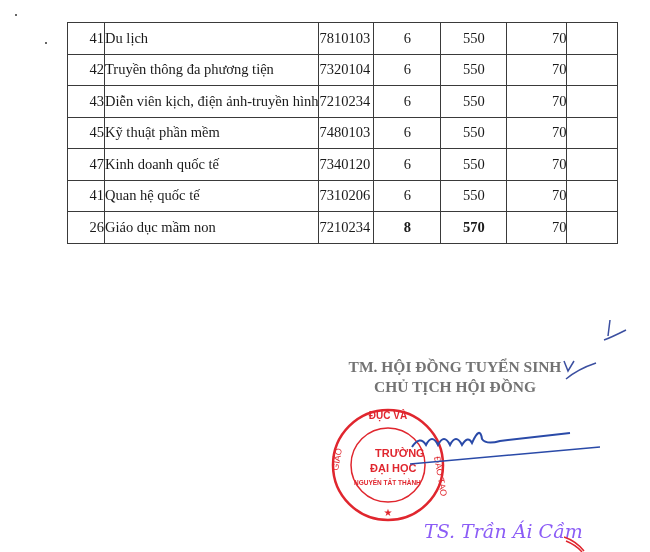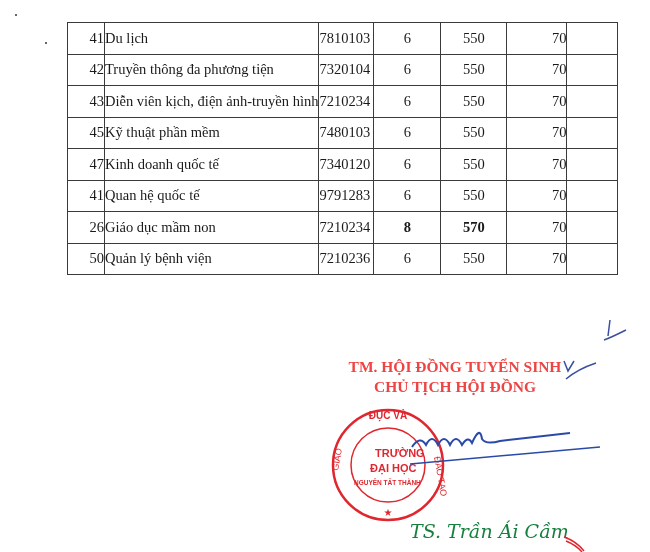--- a/index.html
+++ b/index.html
@@ -18,25 +18,25 @@
   td.c-stt { width:37px; text-align:right; padding-right:4px; box-sizing:border-box; }
   td.c-name { width:203px; text-align:left; padding-left:3px; box-sizing:border-box; white-space:nowrap; }
   td.c-code { width:55px; text-align:left; padding-left:4px; box-sizing:border-box; }
   td.c-a { width:66px; text-align:center; }
   td.c-b { width:65px; text-align:center; }
   td.c-c { width:59px; text-align:right; }
   td.c-d { width:50px; }
   .bold { font-weight:bold; }
   .sig-title {
     position:absolute; left:300px; width:310px; text-align:center; font-weight:bold;
-    font-size:15.5px; color:#ef4444;
+    font-size:15.5px; color:#737373;
   }
   .stamp { position:absolute; left:330px; top:405px; }
   .signer {
-    position:absolute; left:410px; top:520px; font-style:italic; color:#15803d;
+    position:absolute; left:424px; top:520px; font-style:italic; color:#8b5cf6;
     font-size:19px; font-family:"DejaVu Serif", serif;
   }
 </style>
 </head>
 <body>
 
 <div class="dot" style="left:15px;top:14px;"></div>
 <div class="dot" style="left:45px;top:42px;"></div>
 
 <table class="grid">
@@ -89,46 +89,37 @@
     <td class="c-code">7340120</td>
     <td class="c-a">6</td>
     <td class="c-b">550</td>
     <td class="c-c">70</td>
     <td class="c-d"></td>
   </tr>
 
   <tr>
     <td class="c-stt">41</td>
     <td class="c-name">Quan hệ quốc tế</td>
-    <td class="c-code">9791283</td>
+    <td class="c-code">7310206</td>
     <td class="c-a">6</td>
     <td class="c-b">550</td>
     <td class="c-c">70</td>
     <td class="c-d"></td>
   </tr>
 
   <tr>
     <td class="c-stt">26</td>
     <td class="c-name">Giáo dục mầm non</td>
     <td class="c-code">7210234</td>
     <td class="c-a bold">8</td>
     <td class="c-b bold">570</td>
     <td class="c-c">70</td>
     <td class="c-d"></td>
   </tr>
 
-  <tr>
-    <td class="c-stt">50</td>
-    <td class="c-name">Quản lý bệnh viện</td>
-    <td class="c-code">7210236</td>
-    <td class="c-a">6</td>
-    <td class="c-b">550</td>
-    <td class="c-c">70</td>
-    <td class="c-d"></td>
-  </tr>
 </tbody>
 </table>
 
 <svg style="position:absolute;left:600px;top:318px;" width="30" height="30">
   <path d="M10 2 L8 18 M4 22 Q10 20 26 12" stroke="#3b4fa0" stroke-width="1.5" fill="none"></path>
 </svg>
 
 <div class="sig-title" style="top:358px;">TM. HỘI ĐỒNG TUYỂN SINH</div>
 <div class="sig-title" style="top:378px;">CHỦ TỊCH HỘI ĐỒNG</div>
 

